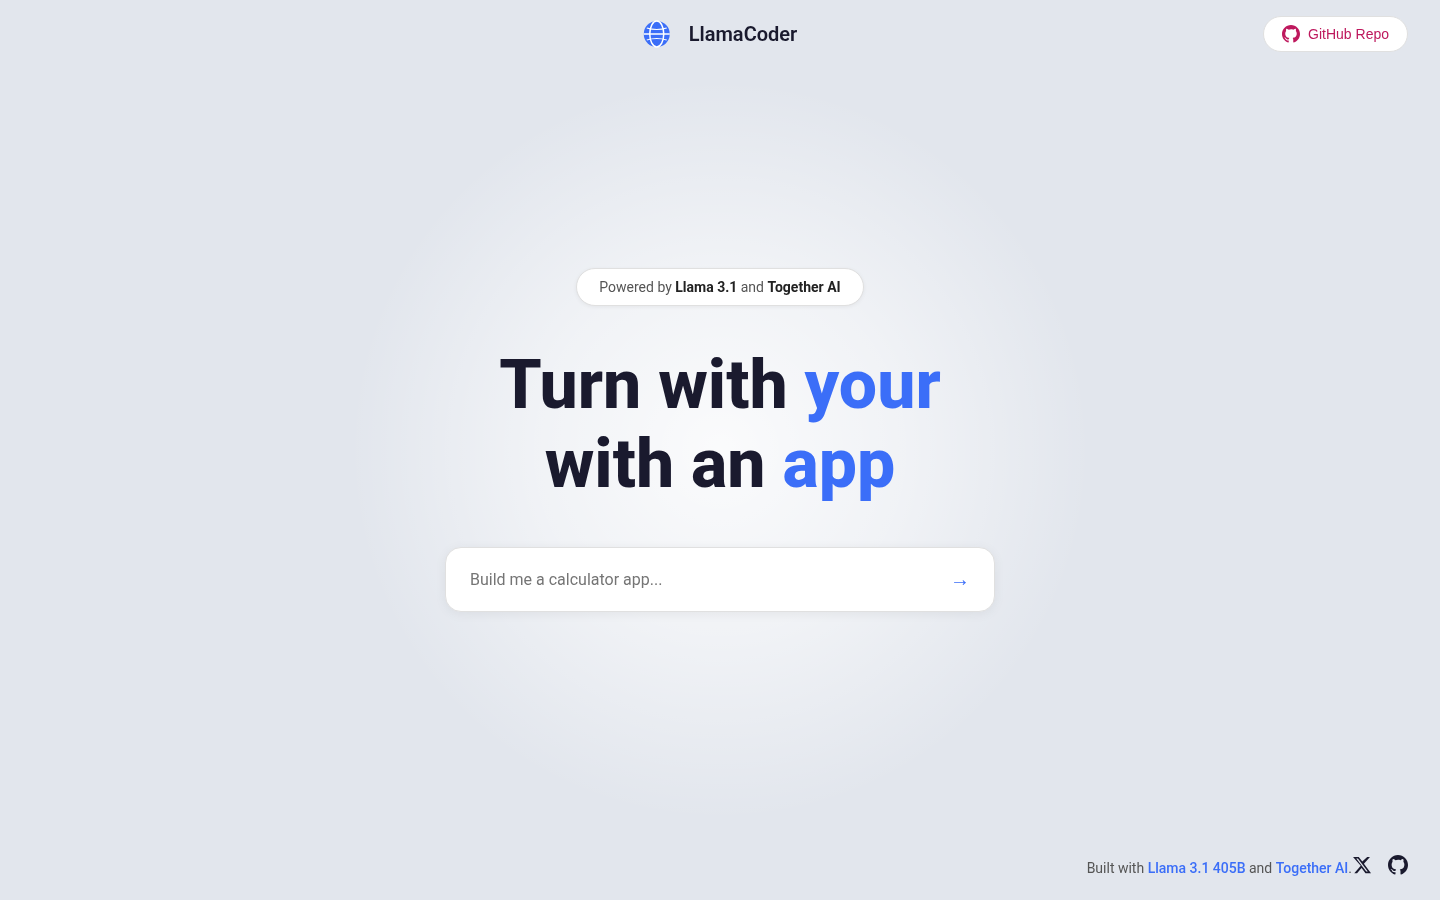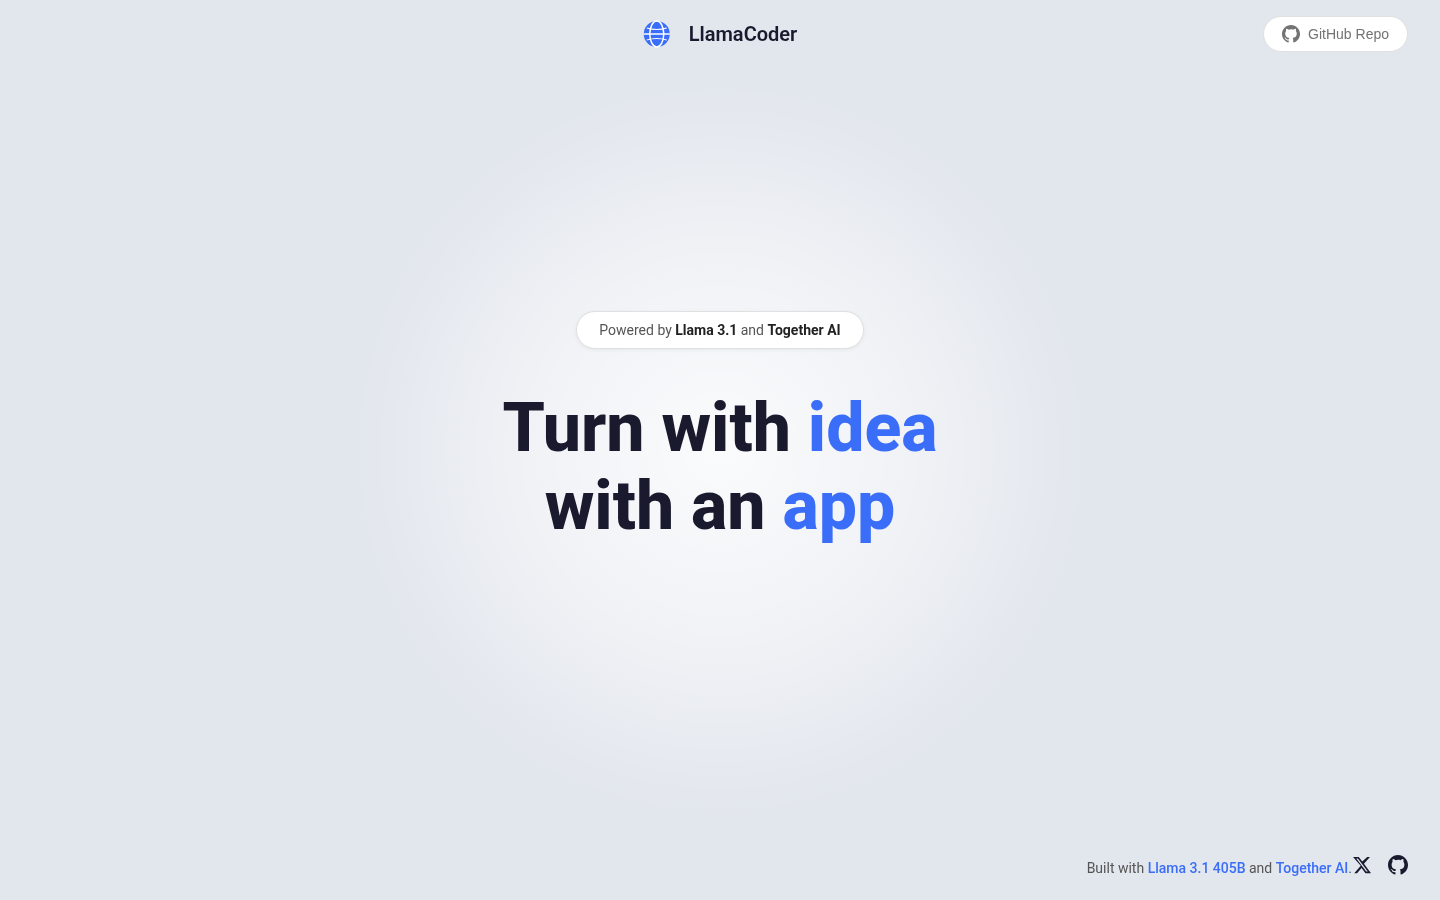--- a/index.html
+++ b/index.html
@@ -75,21 +75,21 @@
       margin-left: auto;
       display: flex;
       align-items: center;
       gap: 8px;
       background: #ffffff;
       border: 1px solid #e0e0e0;
       border-radius: 20px;
       padding: 8px 18px;
       font-size: 14px;
       font-weight: 500;
-      color: #737373;
+      color: #be185d;
       cursor: pointer;
       text-decoration: none;
     }
 
     
     .main {
       position: absolute;
       top: 0;
       left: 0;
       right: 0;
@@ -275,24 +275,30 @@
   </div>
 </header>
 
 <main class="main">
 
   <div class="powered-badge">
     <span>Powered by </span><span class="bold">Llama 3.1</span><span> and </span><span class="bold">Together AI</span>
   </div>
 
   <h1 class="hero-title">
-    <span>Turn with </span><span class="highlight">idea</span><br>
+    <span>Turn with </span><span class="highlight">your</span><br>
     <span>with an </span><span class="highlight">app</span>
   </h1>
 
+  <div class="search-box">
+    <input class="search-input" type="text" placeholder="Build me a calculator app..." style="">
+    <button class="search-arrow">
+      <span>→</span>
+    </button>
+  </div>
 
 
 </main>
 
 <footer class="footer">
   <div class="footer-left">
     <span>Built with </span><a href="#">Llama 3.1 405B</a><span> and </span><a href="#">Together AI</a><span>.</span>
   </div>
   <div class="footer-right">
 

